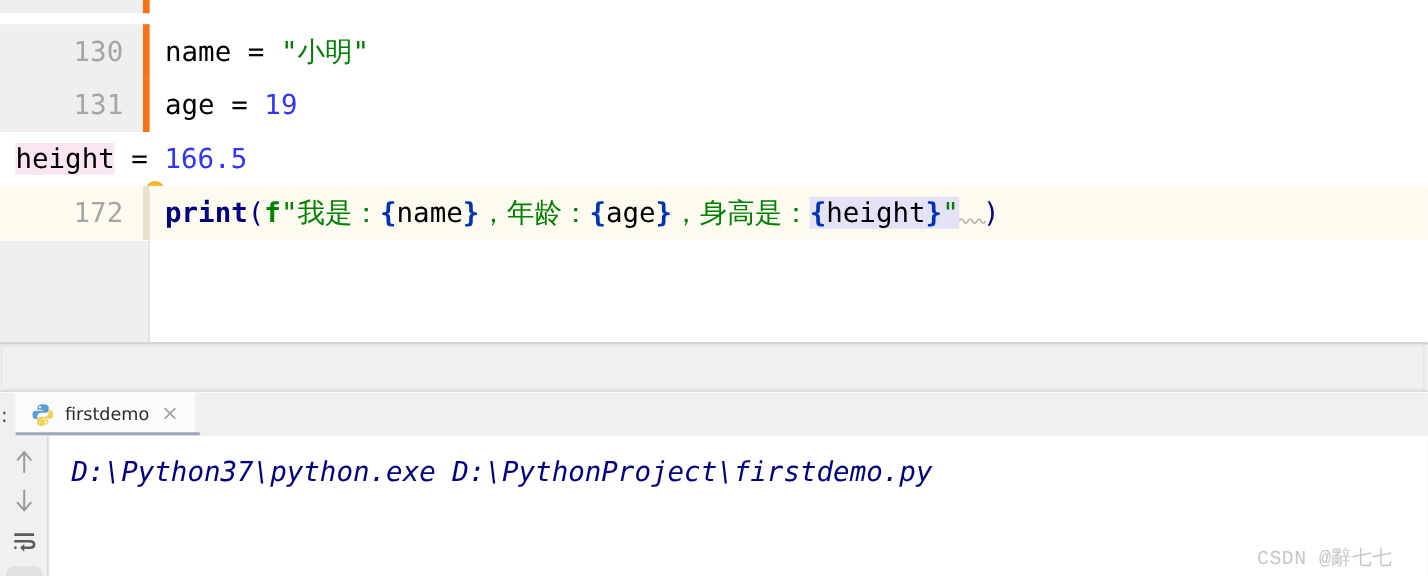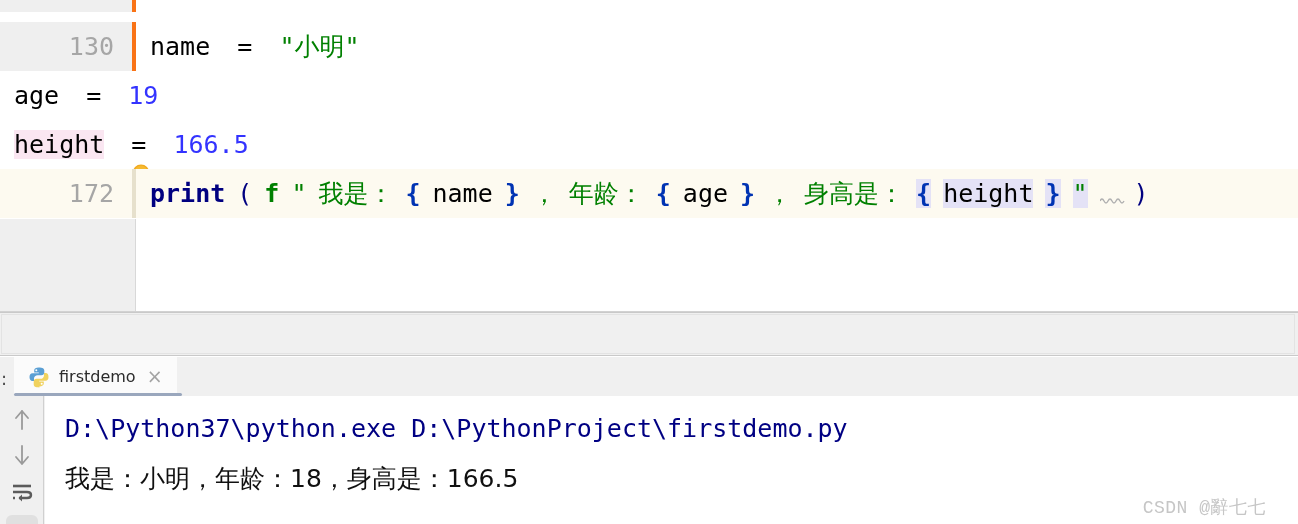--- a/index.html
+++ b/index.html
@@ -33,21 +33,21 @@
     align-items: center;
   }
   .ed-row.current { background: #fdfaf0; }
 
   .gutter {
     width: 136px;
     min-width: 136px;
     height: 49px;
     box-sizing: border-box;
     background: #efefef;
-    border-right: 4px solid #f97316;
+    border-right: 6px solid #f97316;
     display: flex;
     align-items: center;
     justify-content: flex-end;
     padding-right: 18px;
     color: #a6a6a6;
     font-family: "DejaVu Sans Mono", "Liberation Mono", monospace;
     font-size: 25px;
     letter-spacing: 0px;
   }
   .ed-row.current .gutter { background: #fdfaf0; border-right-color: #e6e0cc; }
@@ -57,21 +57,20 @@
     height: 49px;
     display: flex;
     align-items: center;
     padding-left: 14px;
     box-sizing: border-box;
     font-family: "DejaVu Sans Mono", "Liberation Mono", monospace;
     font-size: 25px;
     white-space: pre;
     color: #000000;
     position: relative;
-    gap: 12px;
   }
 
   
   #ed-filler-gutter {
     position: absolute;
     left: 0;
     top: 219px;
     width: 136px;
     height: 92px;
     box-sizing: border-box;
@@ -217,20 +216,21 @@
     font-family: "DejaVu Sans Mono", "Liberation Mono", monospace;
     font-size: 25px;
     padding-top: 8px;
     box-sizing: border-box;
   }
   .out-line {
     height: 50px;
     line-height: 50px;
     padding-left: 20px;
     white-space: pre;
+    font-style: italic;
   }
   .out-cmd  { color: #000083; }
   .out-text { color: #101010; font-family: "DejaVu Sans", sans-serif; font-size: 25px; }
 
   #watermark {
     position: absolute;
     right: 32px;
     bottom: 5px;
     font-size: 18px;
     color: #c6c6c6;
@@ -247,20 +247,21 @@
     <div class="gutter">129</div>
     <div class="code"></div>
   </div>
 
   <div class="ed-row" style="top:22px;">
     <div class="gutter">130</div>
     <div class="code"><span class="tok-plain">name</span><span class="tok-plain"> = </span><span class="tok-str">"小明"</span></div>
   </div>
 
   <div class="ed-row" style="top:71px;">
+    <div class="gutter">131</div>
     <div class="code"><span class="tok-plain">age</span><span class="tok-plain"> = </span><span class="tok-num">19</span></div>
   </div>
 
   <div class="ed-row" style="top:120px;">
     <div class="code"><span class="tok-plain hl-pink">height</span><span class="tok-plain"> = </span><span class="tok-num">166.5</span>
       <span class="bulb">
         <svg width="22" height="26" viewBox="0 0 22 26">
           <circle cx="11" cy="10" r="8.5" fill="#f0a81e"></circle>
           <circle cx="11" cy="9" r="6.5" fill="#f6b92e"></circle>
           <rect x="6" y="19" width="10" height="2.2" rx="1" fill="#bdbdbd"></rect>
@@ -322,17 +323,16 @@
         <path d="M5 13 L19 13 Q23 13 23 16 Q23 19 19 19 L11 19" stroke="#5b5b5b" stroke-width="2.4" fill="none"></path>
         <path d="M14 15.5 L10.5 19 L14 22.5 Z" fill="#5b5b5b"></path>
         <path d="M5 19 L7 19" stroke="#5b5b5b" stroke-width="2.4"></path>
       </svg>
     </div>
     <div id="btn-more"></div>
   </div>
 
   <div id="console-out">
     <div class="out-line out-cmd">D:\Python37\python.exe D:\PythonProject\firstdemo.py</div>
-    <div class="out-line out-text">我是：小明，年龄：18，身高是：166.5</div>
   </div>
 
   <div id="watermark">CSDN @辭七七</div>
 </div>
 
 </body></html>

